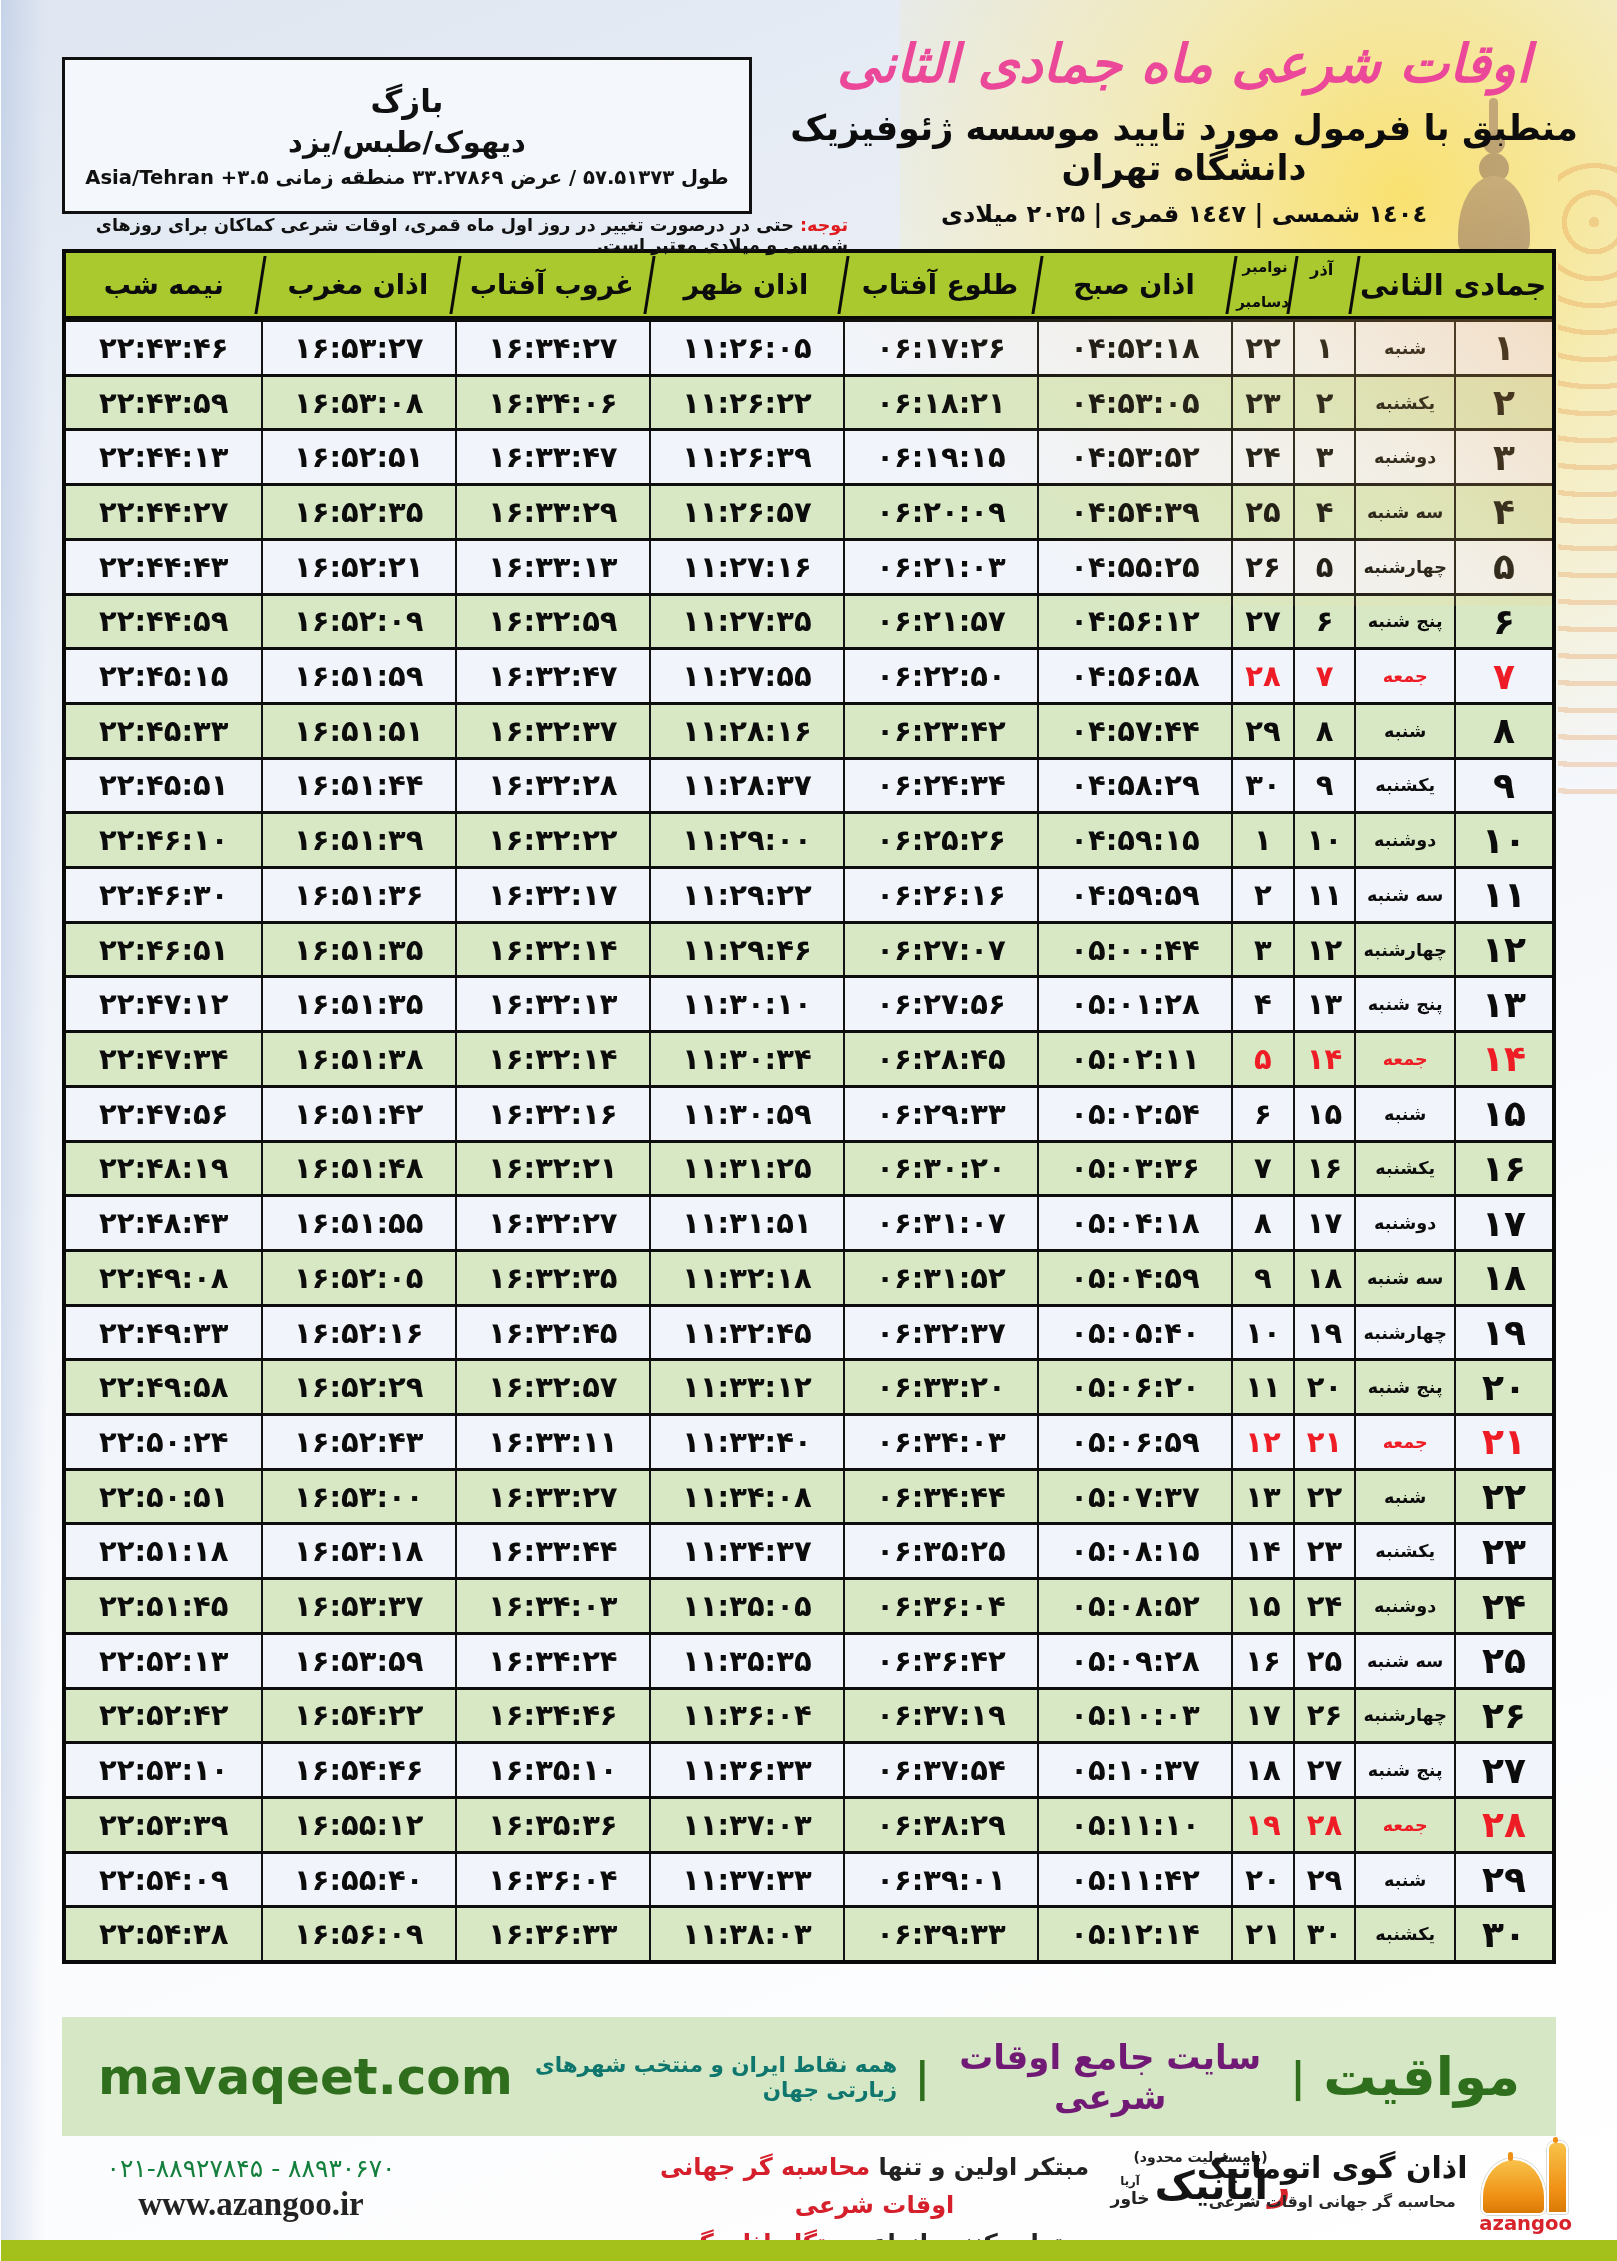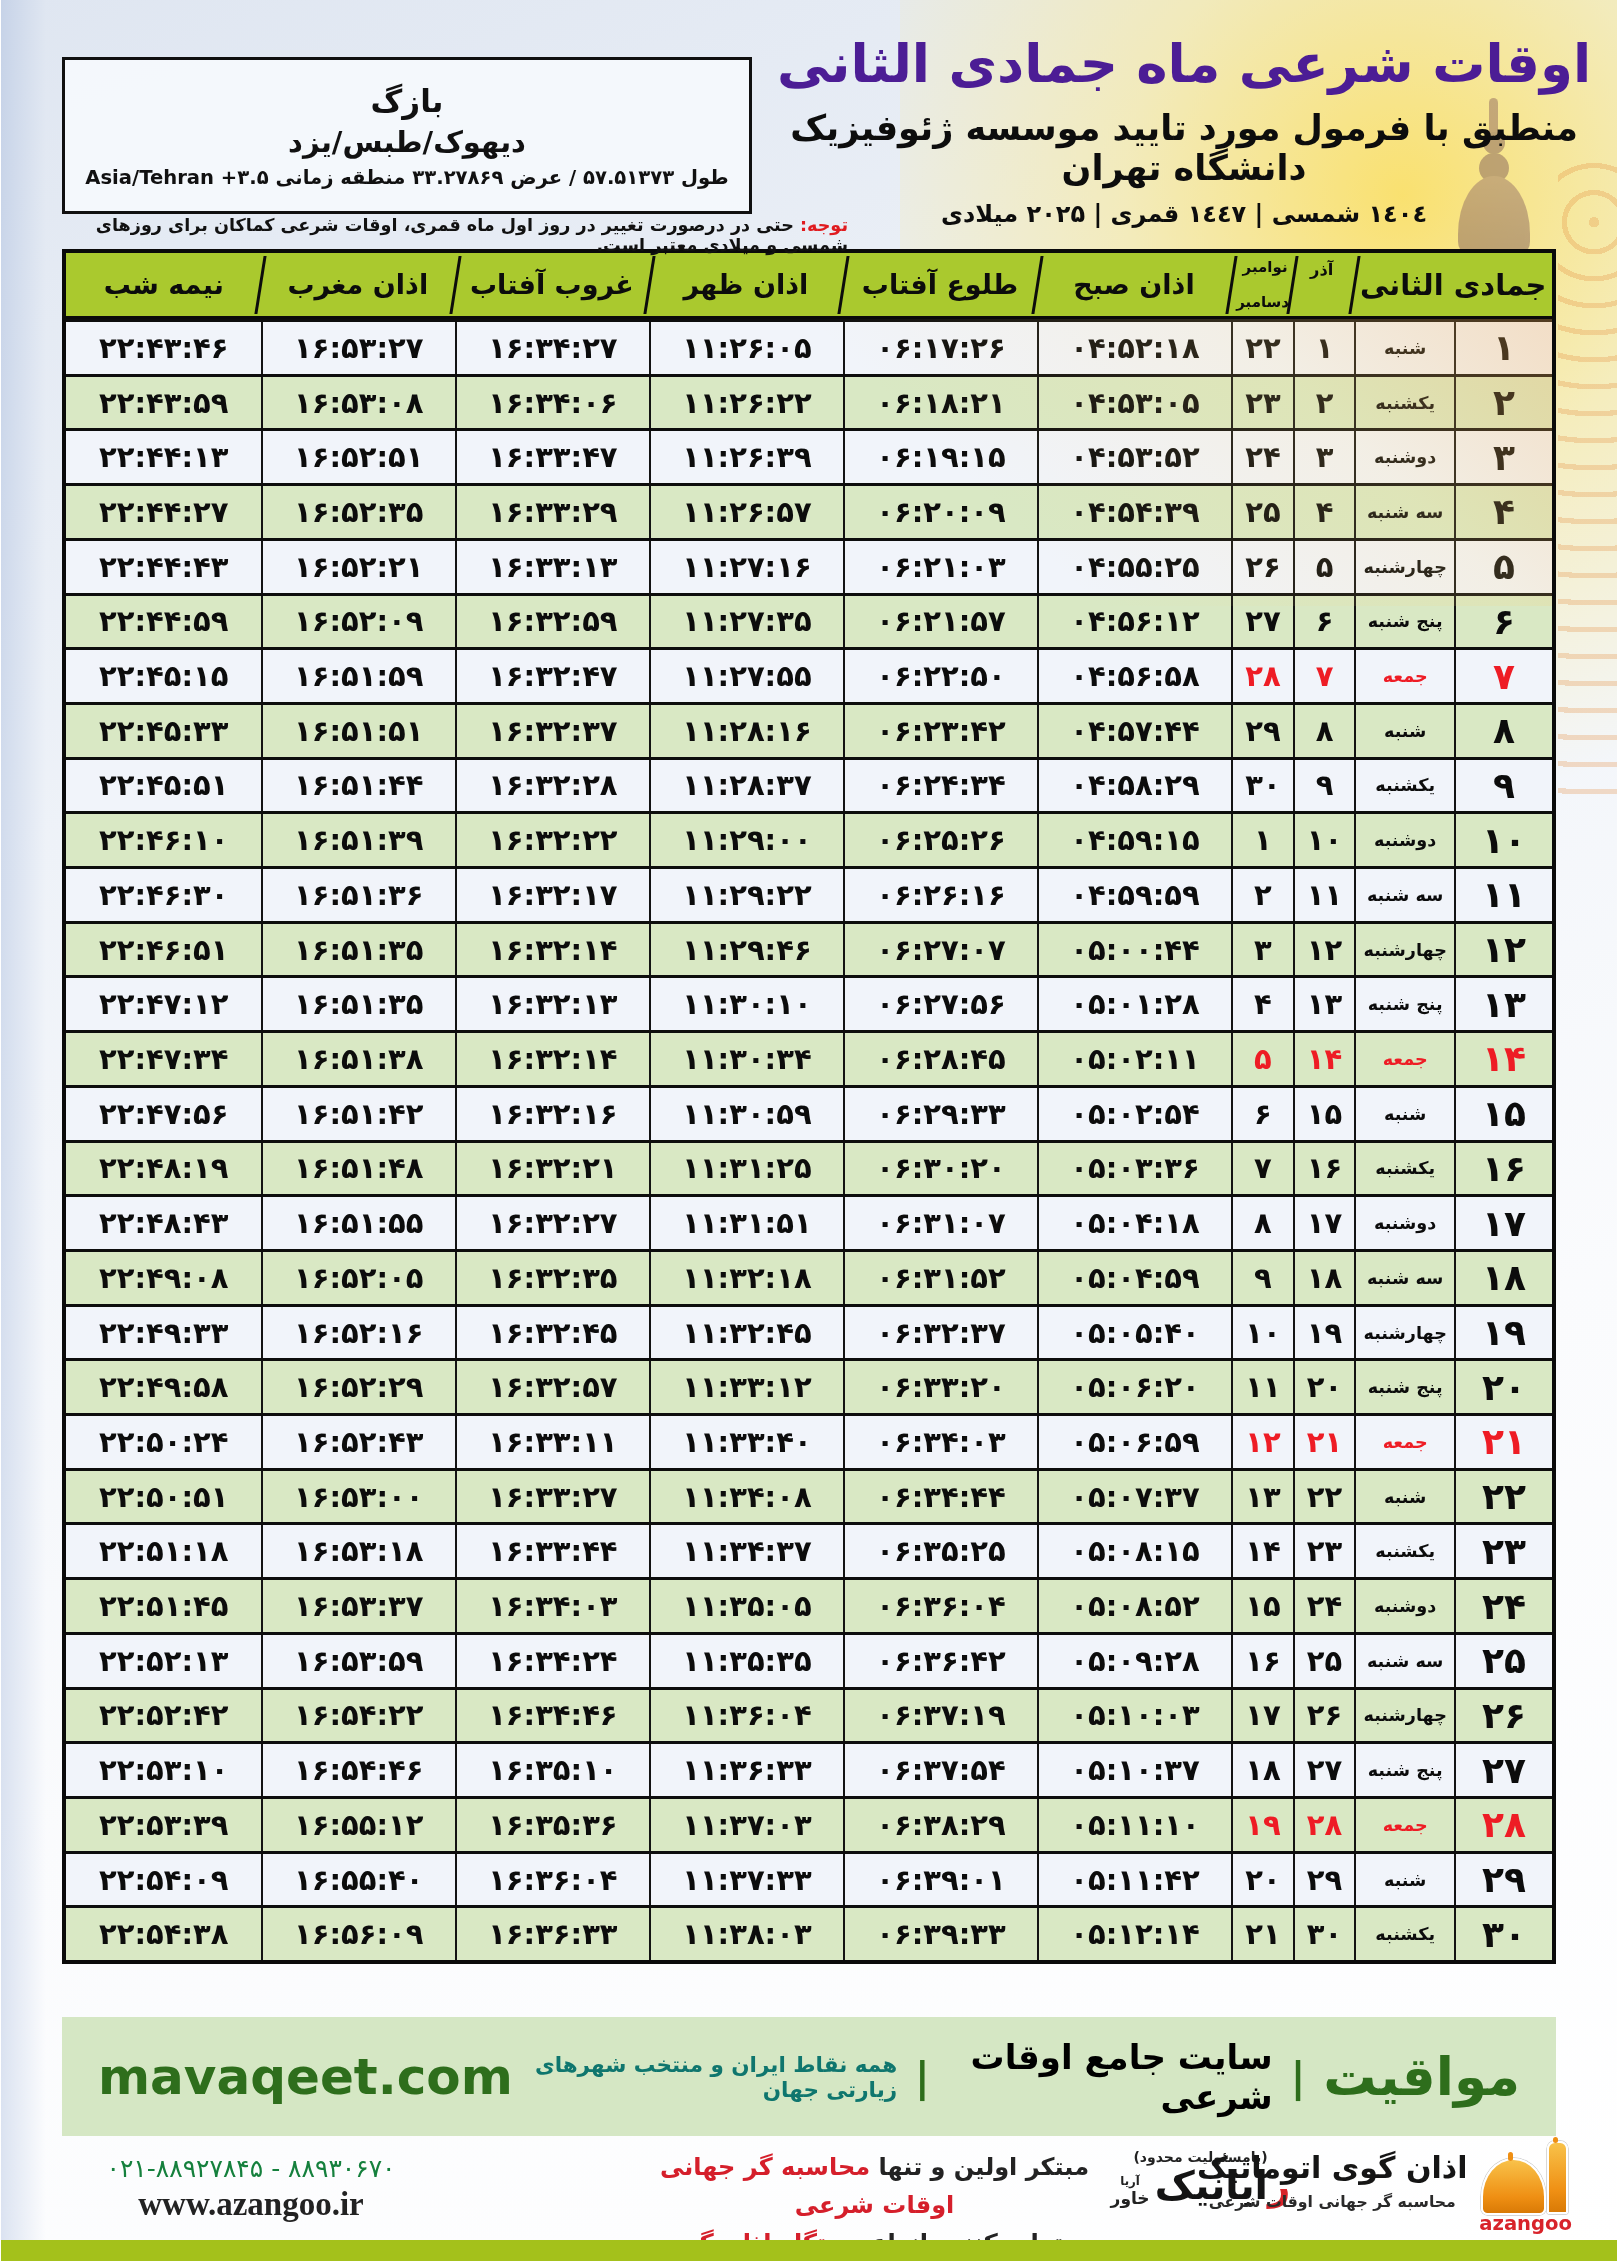--- a/index.html
+++ b/index.html
@@ -26,21 +26,21 @@
   .m-base{position:absolute;left:3.9px;top:497px;width:90px;height:59px;background:#8a685a;border-radius:9px 9px 0 0;}
   .art-floral{position:absolute;left:1558px;top:157px;width:60px;height:652px;opacity:.5;
     background:repeating-radial-gradient(circle at 60% 10%,rgba(226,136,58,.55) 0 5.2px,rgba(226,136,58,0) 5.2px 27px);}
   
   .city-box{position:absolute;left:62px;top:57px;width:684px;height:151px;border:3.3px solid #101010;
     background:rgba(246,249,253,.88);display:flex;flex-direction:column;align-items:center;justify-content:center;gap:6.5px;z-index:3;}
   .city-name{font-size:31px;font-weight:bold;color:#111;}
   .city-region{font-size:29px;font-weight:bold;color:#111;}
   .city-coords{font-size:19.6px;font-weight:bold;color:#111;direction:rtl;}
   .title-block{position:absolute;left:773px;top:34px;width:822px;text-align:center;z-index:3;}
-  .title-main{font-size:53px;font-weight:900;color:#4c1d95;line-height:1.15;}
+  .title-main{font-size:53px;font-weight:900;color:#ec4899;line-height:1.15;font-style:italic;}
   .title-formula{font-size:35px;font-weight:bold;color:#0d0d0d;margin-top:13px;}
   .title-years{font-size:24px;font-weight:bold;color:#0d0d0d;margin-top:11.7px;}
   .notice{position:absolute;left:62px;top:215px;width:786px;font-size:17.6px;font-weight:bold;color:#111;
     direction:rtl;text-align:right;z-index:3;}
   .notice .red{color:#e01b1f;}
   
   .cal{position:absolute;left:62px;top:249px;width:1494px;height:1715px;border:4.6px solid #0a0a0a;
     display:flex;flex-direction:column;direction:rtl;background:#fff;z-index:2;box-sizing:border-box;}
   .cal-header{height:63px;flex:0 0 63px;display:flex;background:#aac92e;border-bottom:3.9px solid #0a0a0a;}
   .hcell{position:relative;display:flex;align-items:center;justify-content:center;
@@ -67,21 +67,21 @@
   .c-gr{width:4.15%;font-size:29px;font-weight:bold;}
   .c-t{width:13.06%;font-size:29px;font-weight:bold;direction:ltr;}
   .row.fri .c-day,.row.fri .c-wd,.row.fri .c-az,.row.fri .c-gr{color:#ee1c25;}
   .cal-art{position:absolute;left:0;top:0;right:0;height:287px;pointer-events:none;
     background:linear-gradient(225deg,rgba(246,172,80,.30) 0%,rgba(250,210,120,.16) 18%,rgba(255,255,255,0) 42%);}
   
   .strip{position:absolute;left:62px;top:2017px;width:1494px;height:119px;background:#d5e7c4;
     display:flex;align-items:center;direction:rtl;padding:0 36px;box-sizing:border-box;z-index:2;}
   .strip .brand{font-size:53px;font-weight:900;color:#2e6e1c;}
   .strip .sep{font-size:40px;font-weight:bold;color:#2e6e1c;margin:0 18px;}
-  .strip .desc{font-size:34px;font-weight:bold;color:#000000;}
+  .strip .desc{font-size:34px;font-weight:bold;color:#701a75;text-align:center;}
   .strip .coverage{font-size:21.5px;font-weight:bold;color:#0f766e;}
   .strip .url{margin-right:auto;font-size:50px;font-weight:900;color:#2e6e1c;direction:ltr;}
   
   .footer{position:absolute;left:0;top:2136px;width:1618px;height:104px;z-index:2;}
   .f-contact{position:absolute;left:62px;top:18px;width:378px;text-align:center;}
   .f-phone{font-size:25px;font-weight:400;color:#15803d;direction:ltr;}
   .f-web{font-size:33px;font-weight:bold;color:#222;font-family:"Liberation Serif","DejaVu Serif",serif;direction:ltr;margin-top:2.6px;}
   .f-center{position:absolute;left:646px;top:11.7px;width:457px;direction:rtl;text-align:center;}
   .f-line{font-size:24px;font-weight:bold;color:#232323;line-height:1.6;}
   .f-line .red{color:#d51f2b;}

